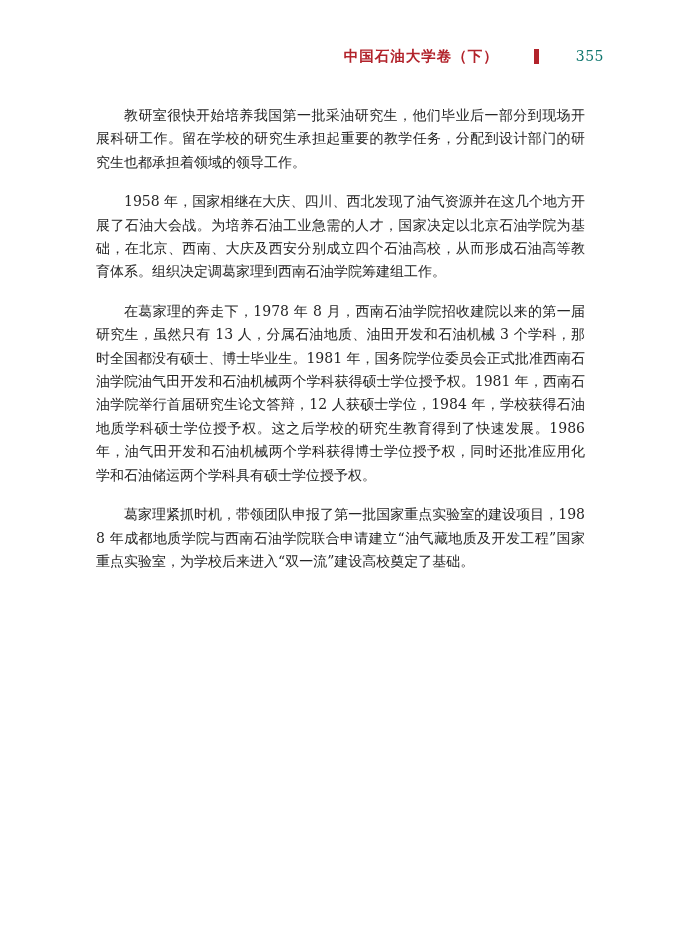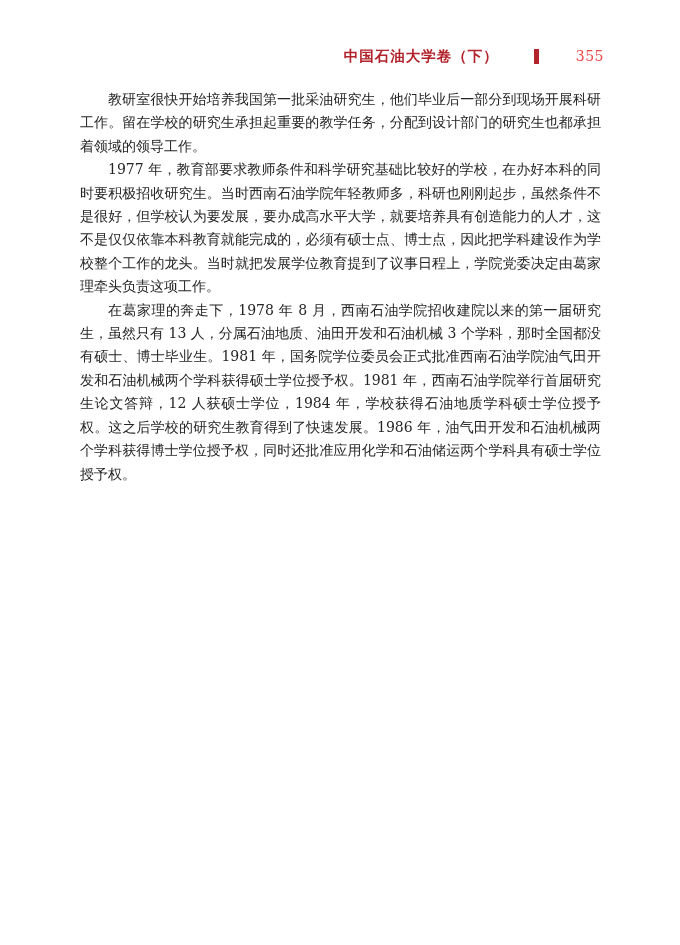--- a/index.html
+++ b/index.html
@@ -33,51 +33,52 @@
     font-weight: bold;
   }
   .header-divider {
     display: inline-block;
     width: 5px;
     height: 15px;
     background: #b2232b;
     margin: 0 9px 0 7px;
   }
   .header-page-number {
-    color: #ef4444;
+    color: #0f766e;
     letter-spacing: 0.5px;
     font-size: 14px;
   }
   .body-text {
     position: absolute;
     top: 88px;
     left: 80px;
     width: 521px;
     color: #252525;
     font-size: 14px;
     line-height: 23.4px;
     text-align: justify;
   }
   .body-text p {
-    margin: 0;
+    margin: 16px;
     padding: 0;
     text-indent: 2em;
     word-break: break-all;
   }
 </style>
 </head>
 <body>
 
 <div class="page">
 
   <div class="running-header">
     <span class="header-title">中国石油大学卷（下）</span>
     <span class="header-divider"></span>
     <span class="header-page-number">355</span>
   </div>
 
   <div class="body-text">
     <p>教研室很快开始培养我国第一批采油研究生，他们毕业后一部分到现场开展科研工作。留在学校的研究生承担起重要的教学任务，分配到设计部门的研究生也都承担着领域的领导工作。</p>
-    <p>1977 年，教育部要求教师条件和科学研究基础比较好的学校，在办好本科的同时要积极招收研究生。当时西南石油学院年轻教师多，科研也刚刚起步，虽然条件不是很好，但学校认为要发展，要办成高水平大学，就要培养具有创造能力的人才，这不是仅仅依靠本科教育就能完成的，必须有硕士点、博士点，因此把学科建设作为学校整个工作的龙头。当时就把发展学位教育提到了议事日程上，学院党委决定由葛家理牵头负责这项工作。</p>
+    <p>1958 年，国家相继在大庆、四川、西北发现了油气资源并在这几个地方开展了石油大会战。为培养石油工业急需的人才，国家决定以北京石油学院为基础，在北京、西南、大庆及西安分别成立四个石油高校，从而形成石油高等教育体系。组织决定调葛家理到西南石油学院筹建组工作。</p>
     <p>在葛家理的奔走下，1978 年 8 月，西南石油学院招收建院以来的第一届研究生，虽然只有 13 人，分属石油地质、油田开发和石油机械 3 个学科，那时全国都没有硕士、博士毕业生。1981 年，国务院学位委员会正式批准西南石油学院油气田开发和石油机械两个学科获得硕士学位授予权。1981 年，西南石油学院举行首届研究生论文答辩，12 人获硕士学位，1984 年，学校获得石油地质学科硕士学位授予权。这之后学校的研究生教育得到了快速发展。1986 年，油气田开发和石油机械两个学科获得博士学位授予权，同时还批准应用化学和石油储运两个学科具有硕士学位授予权。</p>
+    <p>葛家理紧抓时机，带领团队申报了第一批国家重点实验室的建设项目，1988 年成都地质学院与西南石油学院联合申请建立“油气藏地质及开发工程”国家重点实验室，为学校后来进入“双一流”建设高校奠定了基础。</p>
   </div>
 
 </div>
 
 </body></html>

